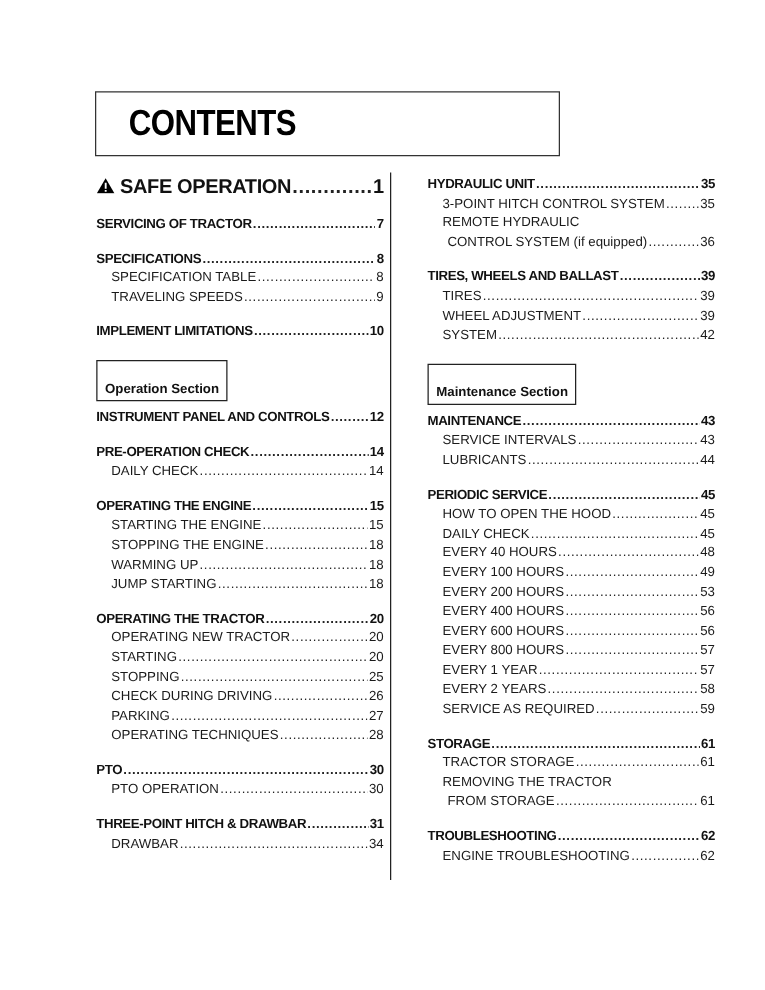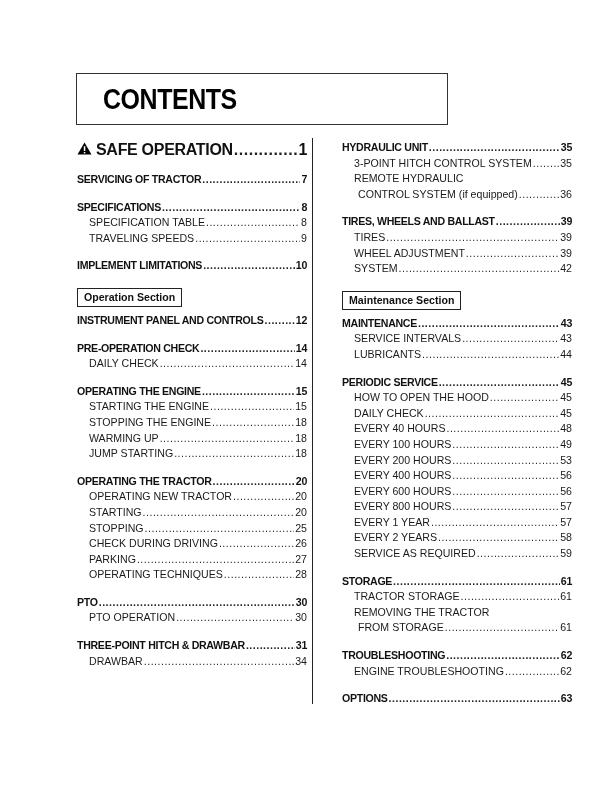--- a/index.html
+++ b/index.html
@@ -14,21 +14,21 @@
   .entry .lbl{flex:0 0 auto;}
   .entry .dots{flex:1 1 auto;overflow:hidden;margin:0 1px;color:#222;letter-spacing:0.5px;}
   .entry .dots::before{content:"........................................................................................................................................";}
   .entry .pg{flex:0 0 auto;}
   .main{font-weight:bold;letter-spacing:-0.3px;}
   .sub{padding-left:12px;color:#1a1a1a;}
   .cont{padding-left:16px;}
   .big{font-size:16px;line-height:20px;font-weight:bold;}
   .big .pg{font-size:16px;}
   .gap{height:12px;}
-  .section-box{display:inline-block;border:1.2px solid #222;padding:2px 6px 2px 6px;font-weight:bold;font-size:10.6px;line-height:13px;margin:2px 0 6px 0;}
+  .section-box{display:inline-block;border:1.2px solid #222;padding:16px 6px 2px 6px;font-weight:bold;font-size:10.6px;line-height:13px;margin:2px 0 6px 0;}
   .warn{display:inline-block;margin-right:4px;font-size:14px;}
 </style>
 </head>
 <body>
 
 <div class="title-box">
   <div class="title">CONTENTS</div>
 </div>
 
 <div class="divider"></div>
@@ -317,18 +317,13 @@
       <span class="lbl">TROUBLESHOOTING</span>
       <span class="dots"></span>
       <span class="pg">62</span>
     </div>
     <div class="entry sub">
       <span class="lbl">ENGINE TROUBLESHOOTING</span>
       <span class="dots"></span>
       <span class="pg">62</span>
     </div>
     <div class="gap"></div>
-    <div class="entry main">
-      <span class="lbl">OPTIONS</span>
-      <span class="dots"></span>
-      <span class="pg">63</span>
-    </div>
   </div>
 
 </body></html>

